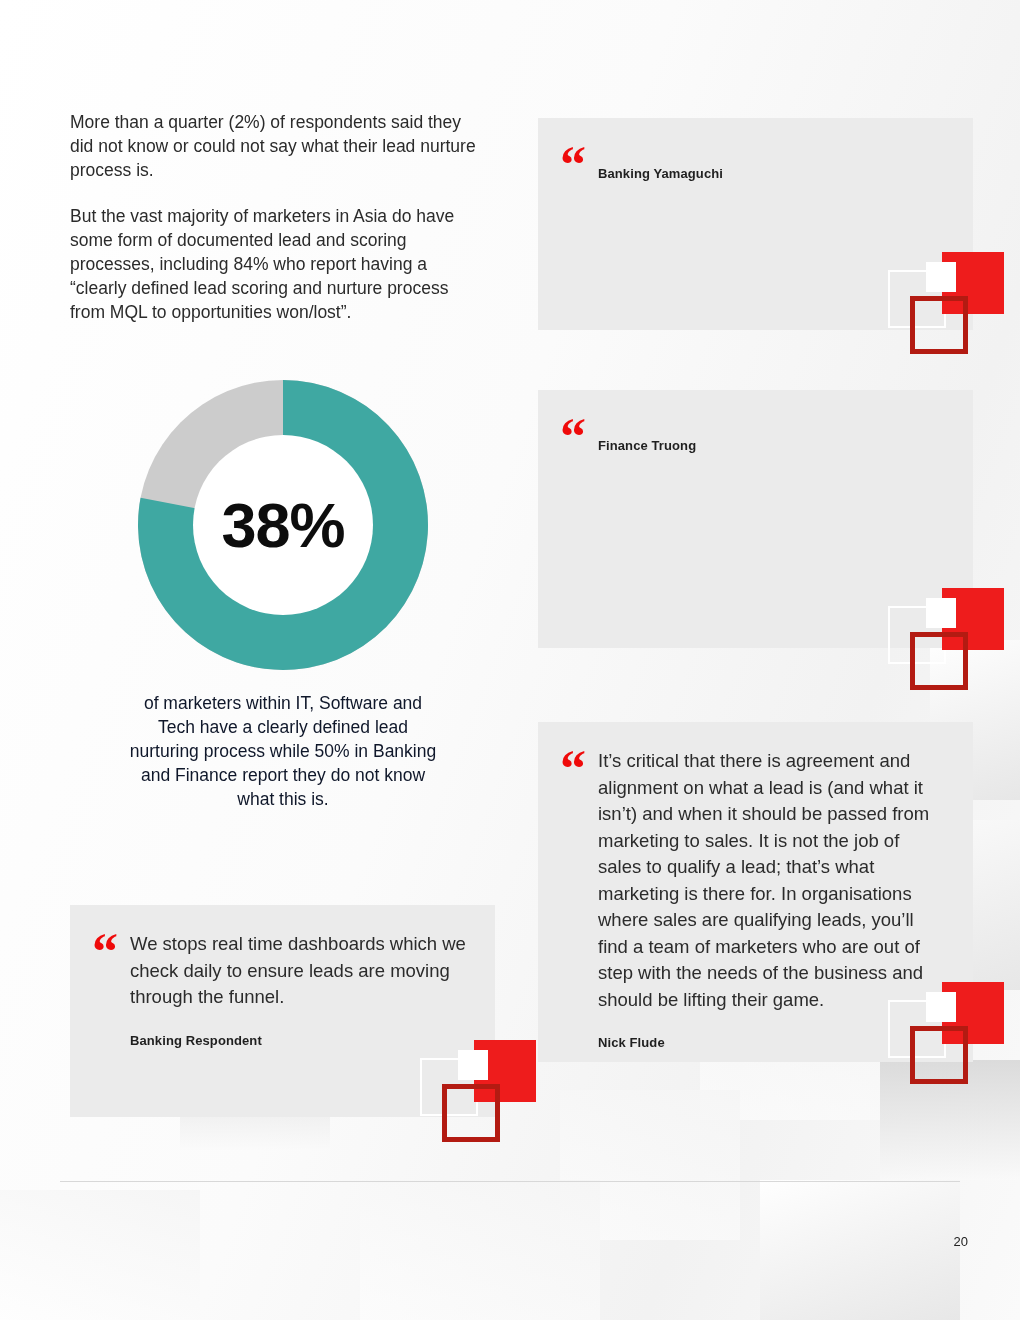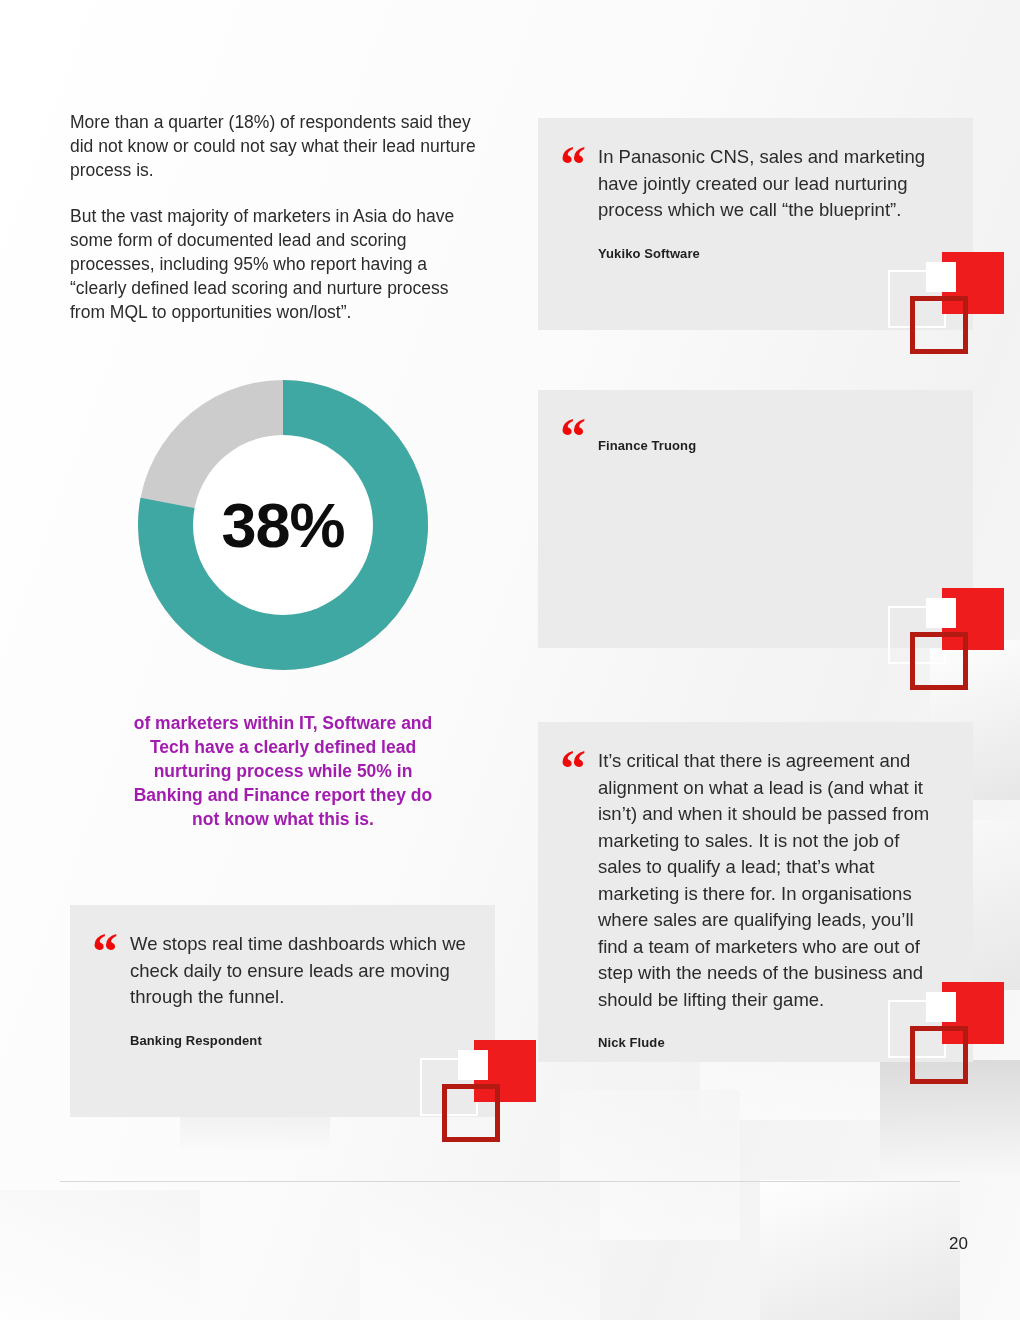--- a/index.html
+++ b/index.html
@@ -79,27 +79,26 @@
     display: flex;
     align-items: center;
     justify-content: center;
     font-size: 63px;
     font-weight: bold;
     color: #0d0d0d;
     letter-spacing: -1px;
     font-family: "Liberation Sans", sans-serif;
   }
   #donut-caption {
-    margin-top: 36px;
+    margin-top: 16px;
     text-align: center;
     font-size: 17.5px;
     line-height: 24px;
-    color: #a21caf;
-    width: 310px;
-    font-weight: bold;
+    color: #0f172a;
+    width: 310px;
   }
 
   
   .quote-box {
     position: absolute;
     background: #ebebeb;
     box-sizing: border-box;
   }
   .quote-inner {
     display: flex;
@@ -179,21 +178,21 @@
     left: 60px;
     top: 1181px;
     width: 900px;
     height: 1px;
     background: #d8d8d8;
   }
   #page-number {
     position: absolute;
     right: 52px;
     top: 1234px;
-    font-size: 17px;
+    font-size: 13px;
     color: #222222;
   }
 </style>
 </head>
 <body>
 
 <div id="bg-texture">
   <div class="bg-tile soft" style="left:600px;  top:760px;  width:200px; height:150px;"></div>
   <div class="bg-tile" style="left:800px;  top:820px;  width:220px; height:170px;"></div>
   <div class="bg-tile soft" style="left:700px;  top:980px;  width:180px; height:140px;"></div>
@@ -202,44 +201,43 @@
   <div class="bg-tile" style="left:760px;  top:1180px; width:200px; height:140px;"></div>
   <div class="bg-tile soft" style="left:360px;  top:1180px; width:240px; height:140px;"></div>
   <div class="bg-tile dark" style="left:180px;  top:1040px; width:150px; height:110px;"></div>
   <div class="bg-tile soft" style="left:0px;    top:1190px; width:200px; height:130px;"></div>
   <div class="bg-tile" style="left:930px;  top:640px;  width:90px;  height:160px;"></div>
 </div>
 
 <div id="page-root">
 
   <div id="intro">
-    <p class="intro-p">More than a quarter (18%) of respondents said they did not know or could not say what their lead nurture process is.</p>
-    <p class="intro-p">But the vast majority of marketers in Asia do have some form of documented lead and scoring processes, including 95% who report having a “clearly defined lead scoring and nurture process from MQL to opportunities won/lost”.</p>
+    <p class="intro-p">More than a quarter (2%) of respondents said they did not know or could not say what their lead nurture process is.</p>
+    <p class="intro-p">But the vast majority of marketers in Asia do have some form of documented lead and scoring processes, including 84% who report having a “clearly defined lead scoring and nurture process from MQL to opportunities won/lost”.</p>
   </div>
 
   <div id="donut-block">
     <div id="donut-chart">
       <svg id="donut-svg" width="310" height="300" viewBox="0 0 310 300" aria-hidden="true">
         <g transform="translate(155,150)">
           <circle r="145" fill="#CCCCCC"></circle>
           <path id="donut-arc" fill="#3FA8A2" d="M 0 0 L 0 -145 A 145 145 0 1 1 -142.432 -27.170 Z"></path>
           <circle r="90" fill="#ffffff"></circle>
         </g>
       </svg>
       <div id="donut-center-label">38%</div>
     </div>
     <div id="donut-caption">of marketers within IT, Software and Tech have a clearly defined lead nurturing process while 50% in Banking and Finance report they do not know what this is.</div>
   </div>
 
   <div class="quote-box" style="left:538px; top:118px; width:435px; height:212px;">
     <div class="quote-inner">
       <span class="quote-mark">“</span>
       <div class="quote-body">
-        <p class="quote-text">In Panasonic CNS, sales and marketing have jointly created our lead nurturing process which we call “the blueprint”.</p>
-        <div class="quote-attr">Yukiko Software</div>
+        <div class="quote-attr">Banking Yamaguchi</div>
       </div>
     </div>
   </div>
   <div class="deco" style="left:888px; top:252px;">
     <div class="d-outline-white"></div>
     <div class="d-red"></div>
     <div class="d-white-sq"></div>
     <div class="d-outline-dark"></div>
   </div>
 

